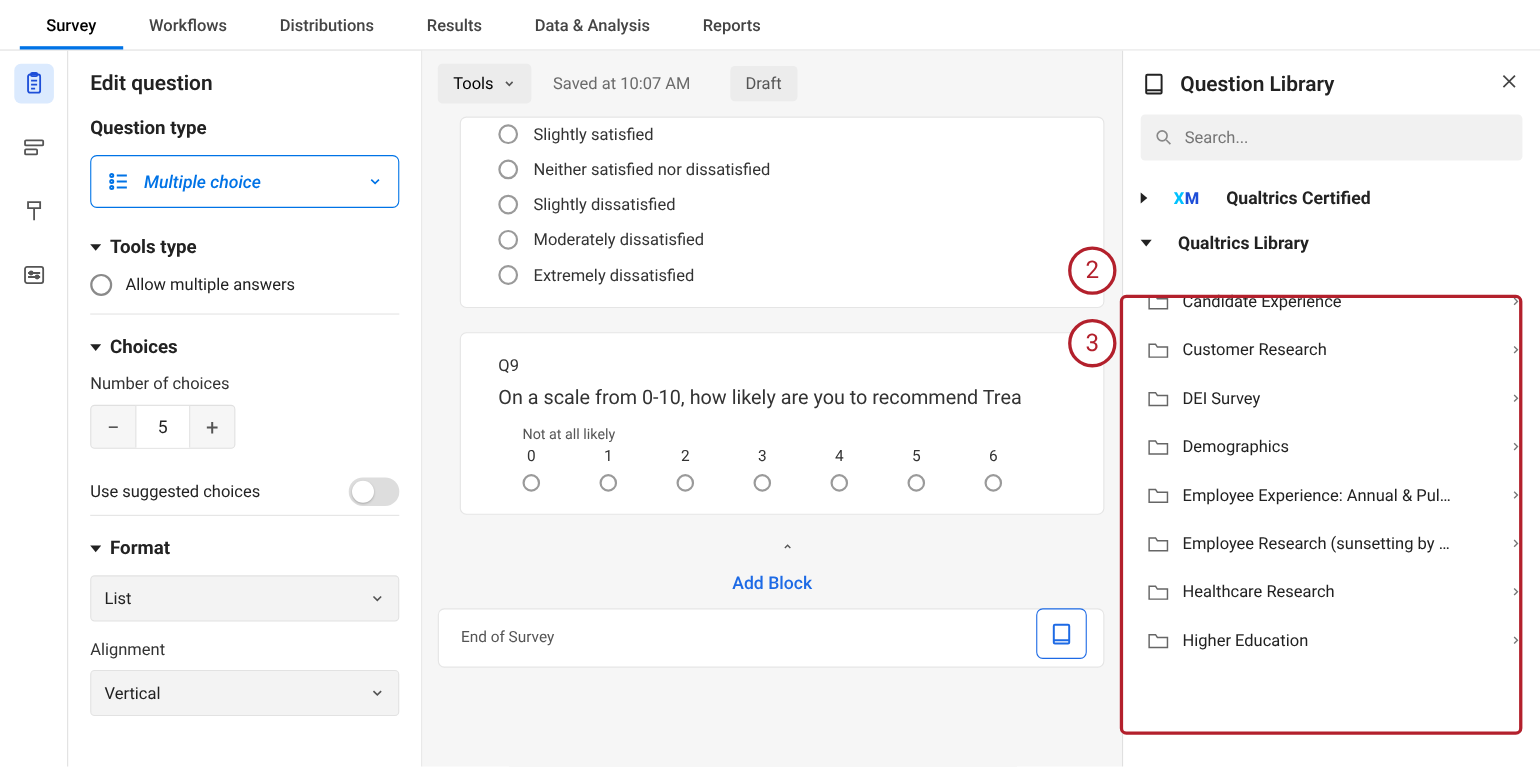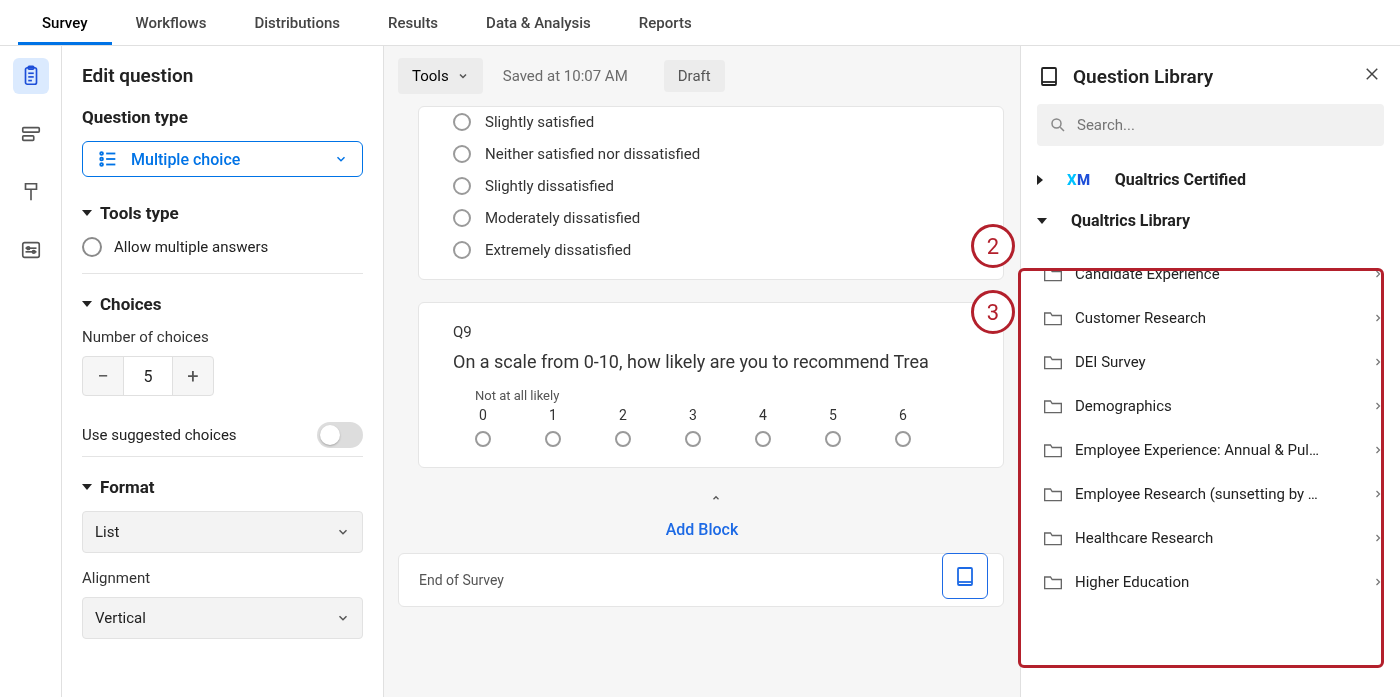--- a/index.html
+++ b/index.html
@@ -13,21 +13,21 @@
   
   .workarea { display: flex; height: calc(697px - 46px); }
   .rail { width: 62px; border-right: 1px solid #e0e0e0; display: flex; flex-direction: column; align-items: center; padding-top: 12px; gap: 22px; }
   .rail-item { width: 36px; height: 36px; display:flex; align-items:center; justify-content:center; border-radius: 6px; }
   .rail-item.active { background:#dbeafe; color:#1d4ed8; }
   .rail-item svg { width:22px; height:22px; }
 
   .left-panel { width: 322px; border-right:1px solid #e0e0e0; padding: 18px 20px 0 20px; overflow:hidden; }
   .lp-title { font-size:19px; font-weight:600; margin-bottom:20px; }
   .lp-section-h { font-size:17px; font-weight:700; margin-bottom:14px; }
-  .qtype { border:1.5px solid #0073e6; border-radius:6px; height:36px; display:flex; align-items:center; justify-content:space-between; padding:0 14px; color:#0073e6; font-weight:500; font-size:16px; cursor:pointer; margin-bottom:26px; }
+  .qtype { border:1.5px solid #0073e6; border-radius:6px; height:48px; display:flex; align-items:center; justify-content:space-between; padding:0 14px; color:#0073e6; font-weight:500; font-size:16px; cursor:pointer; margin-bottom:26px;font-style:italic; }
   .qtype-left { display:flex; align-items:center; gap:12px; }
   .chev { width:14px; height:14px; }
   .collapsible-h { display:flex; align-items:center; gap:8px; font-size:17px; font-weight:700; margin-bottom:14px; cursor:pointer; }
   .tri { display:inline-block; width:0;height:0;border-left:5px solid transparent;border-right:5px solid transparent;border-top:6px solid #222; }
   .radio-row { display:flex; align-items:center; gap:12px; margin-bottom:16px; font-size:15px; cursor:pointer; }
   .radio { width:20px; height:20px; border:2px solid #8a8a8a; border-radius:50%; display:inline-flex; align-items:center; justify-content:center; }
   .radio.checked { border-color:#0073e6; }
   .radio.checked::after { content:""; width:10px;height:10px;border-radius:50%; background:#0073e6; }
   .divider { border-top:1px solid #e4e4e4; margin:8px 0 20px 0; }
   .field-label { font-size:15px; color:#333; margin-bottom:10px; }

